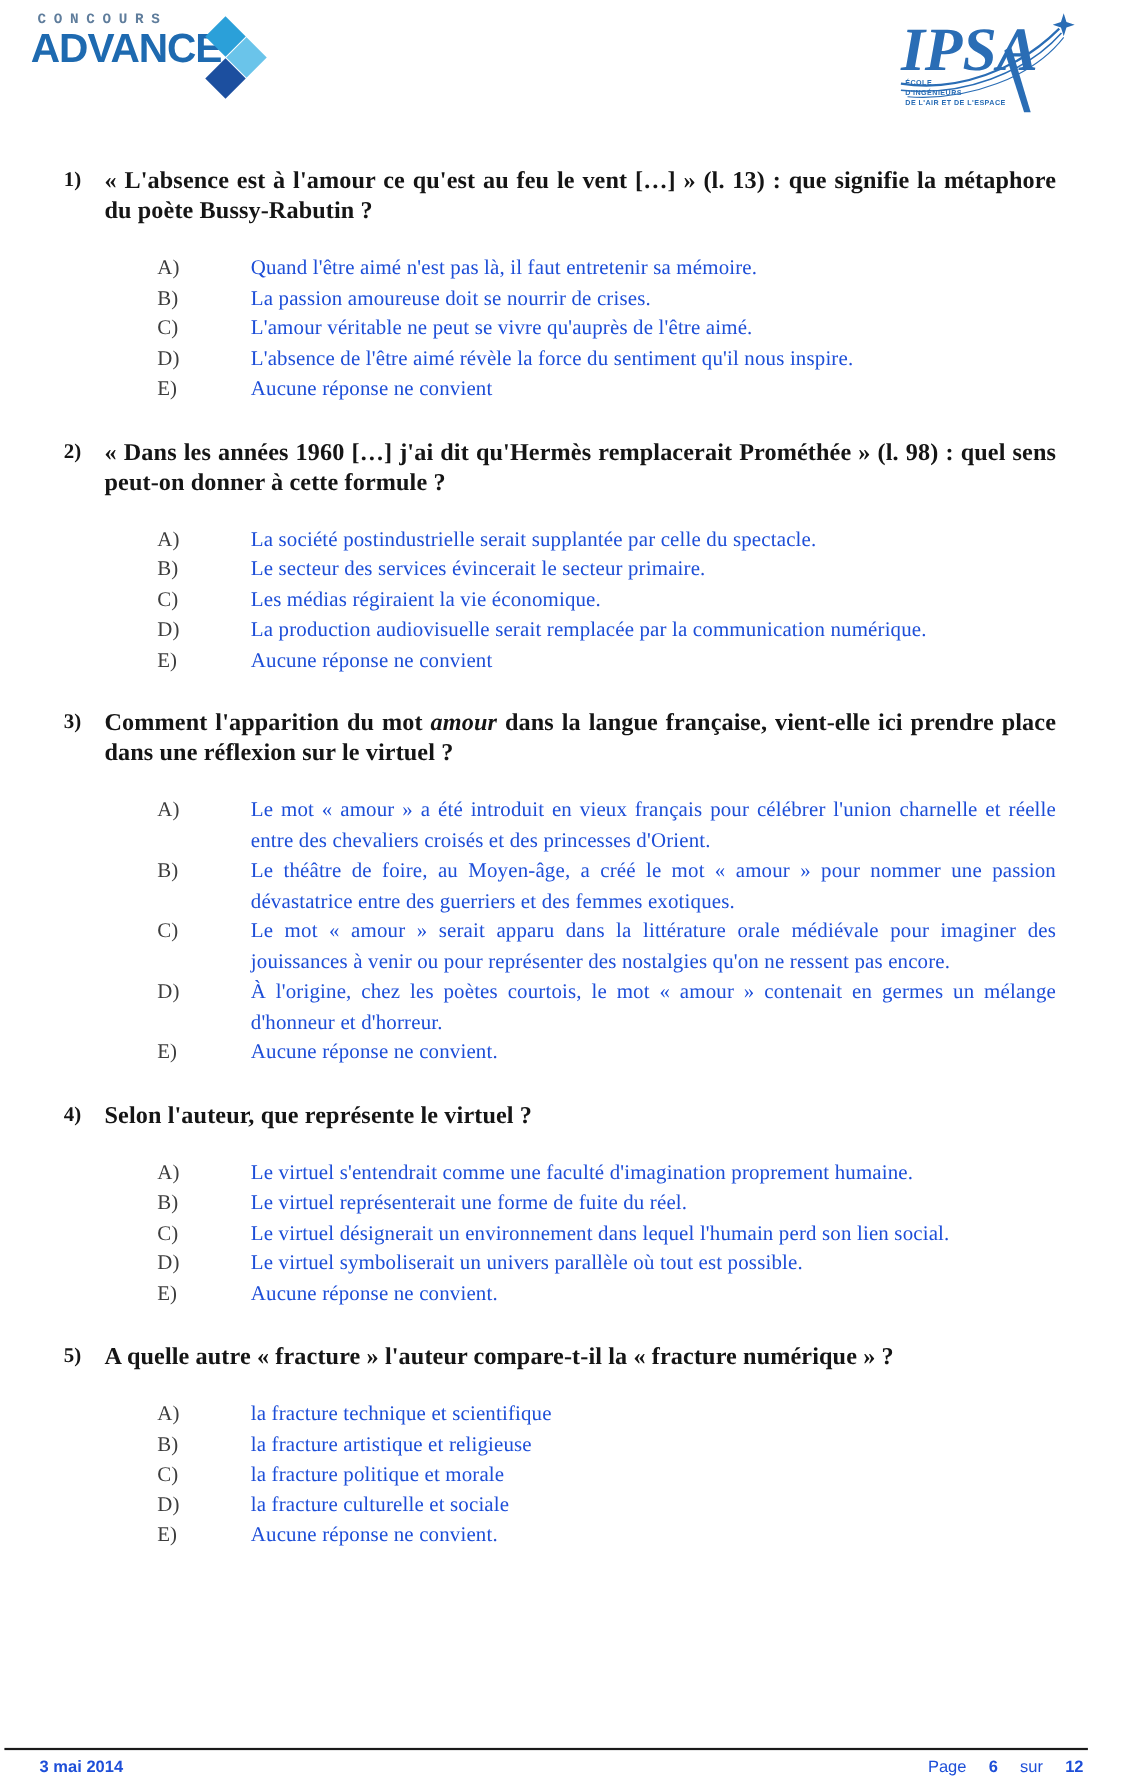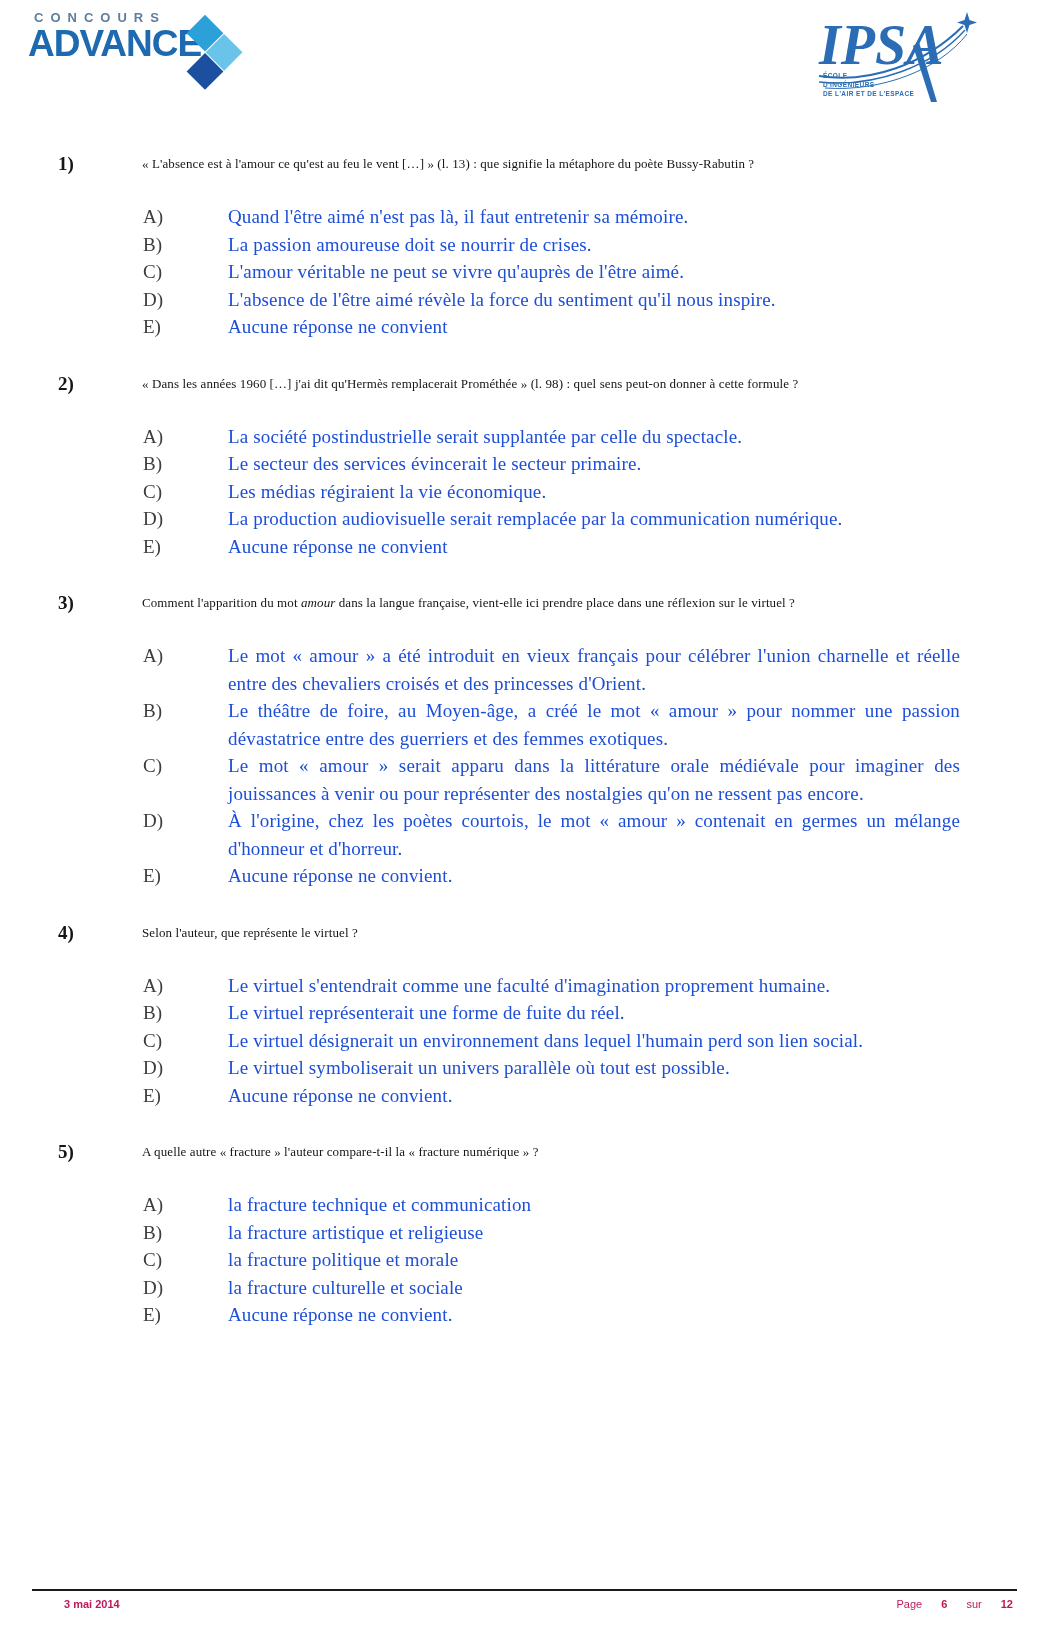--- a/index.html
+++ b/index.html
@@ -11,21 +11,21 @@
     color: #2e2e2e;
     position: relative;
     overflow: hidden;
   }
 
   
   .header { position: relative; height: 112px; width: 100%; }
 
   .logo-advance { position: absolute; left: 28px; top: 10px; width: 215px; }
   .adv-top {
-    font-family: Liberation Sans, sans-serif;
+    font-family: Liberation Mono, monospace;
     font-size: 13px; font-weight: 600; letter-spacing: 7px;
     color: #5f7d9c; padding-left: 6px; white-space: nowrap;
   }
   .adv-bottom {
     font-family: "Liberation Sans", sans-serif;
     font-size: 37px; font-weight: 800; letter-spacing: -1px;
     color: #1e6ab0; line-height: 1.0; white-space: nowrap;
   }
   .adv-diamonds {
     position: absolute; left: 150px; top: 16px;
@@ -71,40 +71,40 @@
   }
 
   
   .content { padding: 38px 78px 0 58px; }
   .question { margin-bottom: 29px; }
   .q-head { display: flex; text-align: justify; }
   .q-num {
     flex: 0 0 37px; font-weight: 700; font-size: 19px; line-height: 27px; color: #151515;
   }
   .q-text {
-    flex: 1; font-weight: 400; font-size: 13px; line-height: 27px; color: #151515;
-    text-align: justify; letter-spacing: 0.1px; margin-left: 47px;
+    flex: 1; font-weight: 700; font-size: 22px; line-height: 27px; color: #151515;
+    text-align: justify; letter-spacing: 0.1px;
   }
   .q-text em { font-style: italic; }
   .options { margin-left: 85px; margin-top: 26px; }
   .opt { display: flex; }
   .opt-letter {
     flex: 0 0 37px; font-size: 19px; line-height: 27.5px; color: #3d3d3d;
   }
   .opt-text {
     flex: 1; font-size: 19px; line-height: 27.5px; color: #1d4ed8;
     text-align: justify; letter-spacing: 0.15px; margin-left: 48px;
   }
 
   
   .footer {
-    position: absolute; left: 32px; top: 1589px; width: 985px;
+    position: absolute; left: 4px; top: 1589px; width: 985px;
     border-top: 2px solid #1a1a1a; padding-top: 7px;
     display: flex; justify-content: space-between; align-items: baseline;
-    font-family: "Liberation Sans", sans-serif; font-size: 11px; color: #be185d;
+    font-family: "Liberation Sans", sans-serif; font-size: 15px; color: #1d4ed8;
   }
   .footer-date { font-weight: 700; margin-left: 32px; }
   .footer-page span { display: inline-block; padding-left: 12px; }
   .footer-page .w400 { font-weight: 400; margin-right: 4px; }
   .footer-page .w700 { font-weight: 700; margin-right: 4px; }
   .footer-page .w700:last-child { margin-right: 4px; }
 </style>
 </head>
 <body>
 
@@ -254,21 +254,21 @@
       </div>
     </section>
     <section class="question">
       <div class="q-head">
         <span class="q-num">5)</span>
         <div class="q-text"><span>A quelle autre « fracture » l'auteur compare-t-il la « fracture numérique » ?</span></div>
       </div>
       <div class="options">
         <div class="opt">
           <span class="opt-letter">A)</span>
-          <div class="opt-text">la fracture technique et communication</div>
+          <div class="opt-text">la fracture technique et scientifique</div>
         </div>
         <div class="opt">
           <span class="opt-letter">B)</span>
           <div class="opt-text">la fracture artistique et religieuse</div>
         </div>
         <div class="opt">
           <span class="opt-letter">C)</span>
           <div class="opt-text">la fracture politique et morale</div>
         </div>
         <div class="opt">

